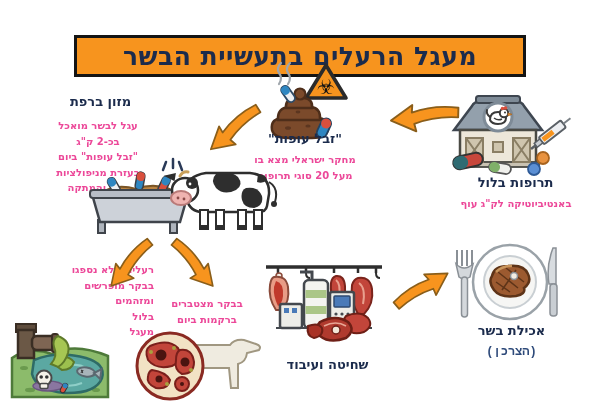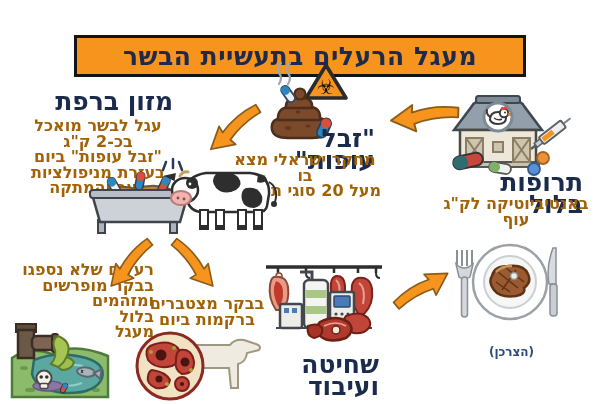--- a/index.html
+++ b/index.html
@@ -4,24 +4,24 @@
 <style>
   html,body{margin:0;padding:0;}
   body{font-family:"DejaVu Sans","Liberation Sans",sans-serif;}
   #canvas{position:relative;width:600px;height:404px;background:#ffffff;overflow:hidden;}
   .abs{position:absolute;}
   
   .banner{left:74px;top:3px;width:452px;height:42px;background:#F7941E;border:3px solid #141414;
           box-sizing:border-box;display:flex;align-items:center;justify-content:center;
           font-size:25px;font-weight:bold;color:#1B2B4C;letter-spacing:0.5px;margin-top:32px;}
   
-  .heading{font-weight:bold;color:#1B2B4C;font-size:25px;line-height:22px;}
-  .body-txt{font-weight:bold;color:#a16207;font-size:16px;text-align:center;line-height:15.5px;}
+  .heading{font-weight:bold;color:#1B2B4C;font-size:13px;text-align:center;line-height:22px;}
+  .body-txt{font-weight:bold;color:#ec4899;font-size:10px;text-align:center;line-height:15.5px;}
   .body-txt.right{text-align:right;}
-  .sub-txt{font-weight:bold;color:#2E4A7A;font-size:12px;text-align:center;}
+  .sub-txt{font-weight:bold;color:#2E4A7A;font-size:12px;text-align:center;font-family:Liberation Mono, monospace;}
   
   .arrow{position:absolute;}
   .arrow svg{width:100%;height:100%;display:block;}
   .ar-coop  {left:386px;top:98px; width:78px;height:38px;transform:rotate(-6deg);}
   .ar-manure{left:200px;top:108px;width:70px;height:42px;transform:rotate(-40deg);}
   .ar-poll  {left:98px; top:244px;width:66px;height:40px;transform:rotate(-48deg);}
   .ar-accum {left:160px;top:244px;width:66px;height:40px;transform:rotate(48deg) scaleX(-1);}
   .ar-eat   {left:388px;top:270px;width:68px;height:40px;transform:rotate(-33deg) scaleX(-1);}
 </style>
 </head>
@@ -265,21 +265,21 @@
     <line x1="14" y1="70" x2="110" y2="70" stroke="#44484E" stroke-width="2"></line>
     <g>
       <path d="M84,58 Q98,52 106,60 Q112,68 102,74 Q90,78 84,70 Q80,62 84,58 Z" fill="#C2453A" stroke="#6E1F16" stroke-width="2"></path>
       <path d="M58,64 Q74,56 86,64 Q94,72 84,80 Q68,86 58,78 Q52,70 58,64 Z" fill="#B03A2E" stroke="#6E1F16" stroke-width="2.5"></path>
       <path d="M62,68 Q74,62 84,68" fill="none" stroke="#E8A795" stroke-width="1.5"></path>
       <circle cx="74" cy="72" r="4" fill="#F2E8D8" stroke="#6E1F16" stroke-width="1.5"></circle>
       <path d="M46,68 Q56,64 60,70 Q62,78 52,80 Q44,78 46,68 Z" fill="#A93226" stroke="#6E1F16" stroke-width="2"></path>
     </g>
   </svg>
 
-  <div class="abs heading" style="left:244px;top:354px;width:135px;" dir="rtl">שחיטה ועיבוד</div>
+  <div class="abs heading" style="left:260px;top:354px;width:135px;" dir="rtl">שחיטה ועיבוד</div>
 
   <svg class="abs" style="left:450px;top:242px;" width="114" height="82" viewBox="0 0 114 82">
     <g>
       <path d="M7,8 V24 M12,8 V24 M17,8 V24 M22,8 V24" fill="none" stroke="#8A9096" stroke-width="2"></path>
       <path d="M6,22 Q14,30 23,22 L20,35 Q14,39 9,35 Z" fill="#D4D8DC" stroke="#8A9096" stroke-width="1.5"></path>
       <rect x="11.5" y="35" width="6" height="40" rx="3" fill="#D4D8DC" stroke="#8A9096" stroke-width="1.5"></rect>
     </g>
     <circle cx="60" cy="40" r="37" fill="#FFFFFF" stroke="#9AA2A8" stroke-width="2.5"></circle>
     <circle cx="60" cy="40" r="26" fill="#F6F6F4" stroke="#C9CFD3" stroke-width="2"></circle>
     <g>
@@ -287,20 +287,21 @@
       <path d="M48,30 L68,46 M56,26 L74,40 M46,40 L60,50 M66,28 L52,48" stroke="#5E3418" stroke-width="1.5"></path>
       <path d="M46,30 Q52,24 62,24" fill="none" stroke="#C9955C" stroke-width="2.5"></path>
       <circle cx="64" cy="34" r="3.5" fill="#F2EDE2" stroke="#8A9096" stroke-width="1.5"></circle>
     </g>
     <g>
       <path d="M103,6 Q96,24 99,42 L106,42 L106,6 Z" fill="#D8DCE0" stroke="#8A9096" stroke-width="1.5"></path>
       <rect x="100" y="42" width="7" height="32" rx="3" fill="#C9CED3" stroke="#8A9096" stroke-width="1.5"></rect>
     </g>
   </svg>
 
+  <div class="abs heading" style="left:444px;top:320px;width:135px;" dir="rtl">אכילת בשר</div>
   <div class="abs sub-txt" style="left:444px;top:345px;width:135px;" dir="rtl">(הצרכן)</div>
 
   <div class="arrow ar-coop">
     <svg viewBox="0 0 120 60">
         <path d="M6,30 L42,9 L40,21 Q76,12 114,21 L112,36 Q76,30 42,39 L44,51 Z" fill="#F7941E" stroke="#8A5E1A" stroke-width="3" stroke-linejoin="round"></path>
       </svg>
   </div>
   <div class="arrow ar-manure">
     <svg viewBox="0 0 120 60">
         <path d="M6,30 L42,9 L40,21 Q76,12 114,21 L112,36 Q76,30 42,39 L44,51 Z" fill="#F7941E" stroke="#8A5E1A" stroke-width="3" stroke-linejoin="round"></path>

